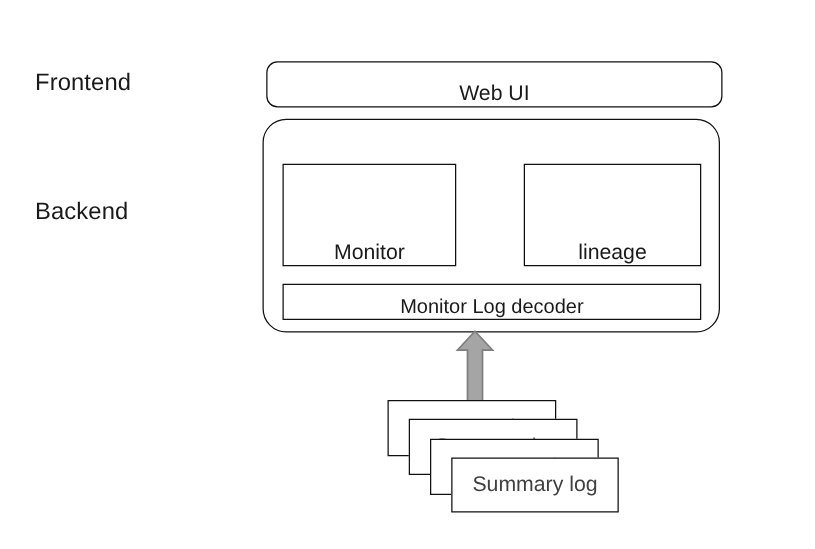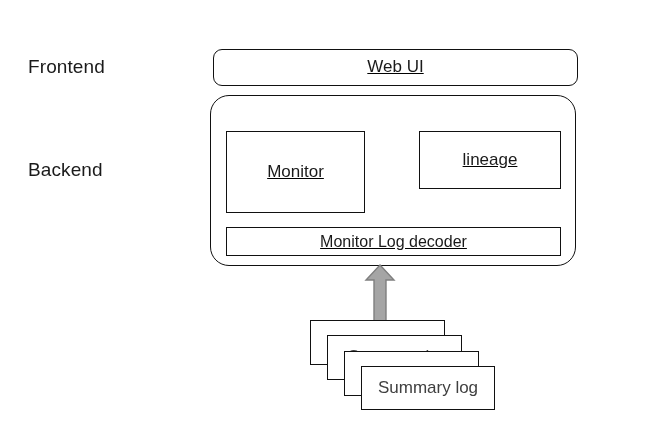--- a/index.html
+++ b/index.html
@@ -31,24 +31,23 @@
   #label-frontend { left: 28px; top: 57px; }
   #label-backend  { left: 28px; top: 160px; }
 
   
   .node {
     position: absolute;
     box-sizing: border-box;
     background: #ffffff;
     border: 1.3px solid #111111;
     display: flex;
-    align-items: center;
+    align-items: flex-end;
     justify-content: center;
     text-align: center;
-    text-decoration: underline;
   }
   .node-text {
     font-size: 17px;
     line-height: 1.1;
     color: #1a1a1a;
     white-space: nowrap;
   }
 
   
   #webui-box {
@@ -76,21 +75,21 @@
   #monitor-box {
     left: 226px;
     top: 131px;
     width: 139px;
     height: 82px;
   }
   #lineage-box {
     left: 419px;
     top: 131px;
     width: 142px;
-    height: 58px;
+    height: 82px;
   }
   #decoder-box {
     left: 226px;
     top: 227px;
     width: 335px;
     height: 29px;
   }
   #decoder-box .node-text { font-size: 16px; }
 
   

